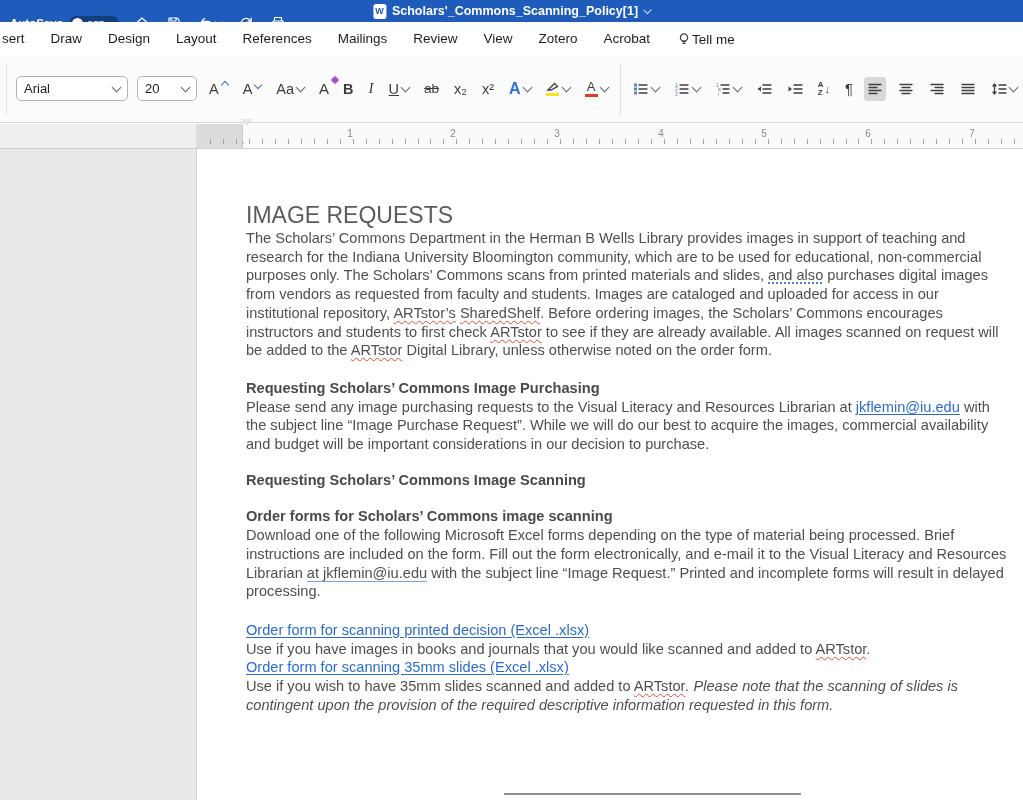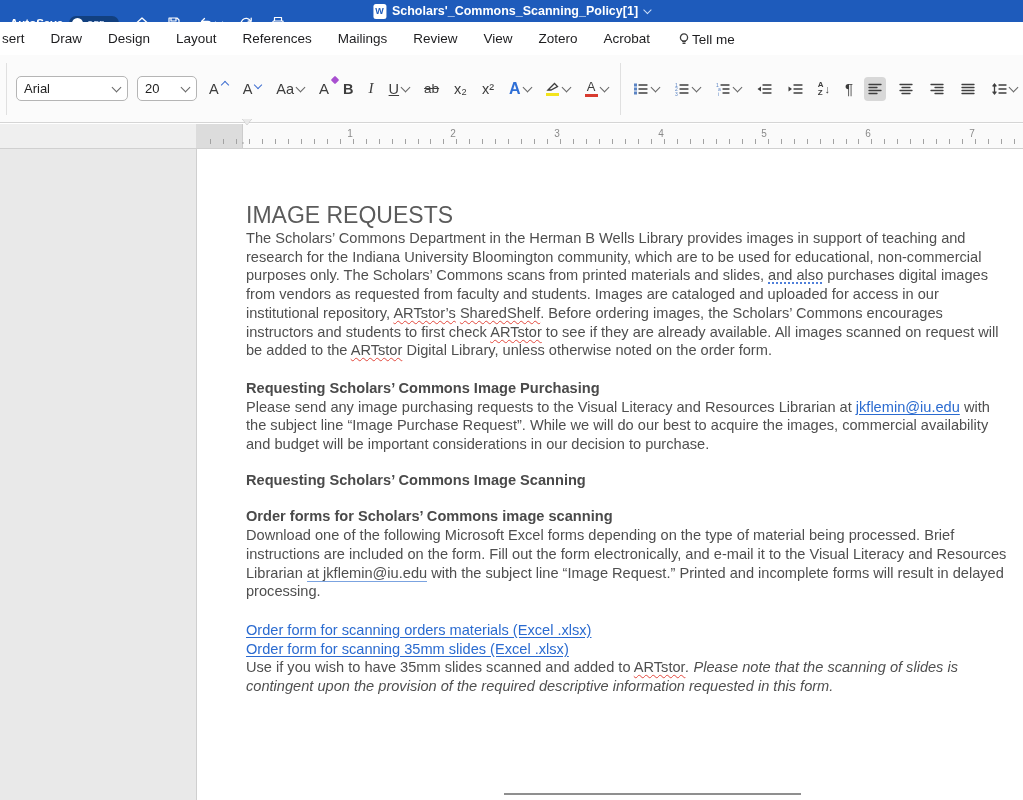--- a/index.html
+++ b/index.html
@@ -402,19 +402,20 @@
     <p class="body mt-intro"><span class="seg-plain">The Scholars’ Commons Department in the Herman B Wells Library provides images in support of teaching and research for the Indiana University Bloomington community, which are to be used for educational, non-commercial purposes only. The Scholars’ Commons scans from printed materials and slides, </span><span class="seg-blue">and also</span><span class="seg-plain"> purchases digital images from vendors as requested from faculty and students. Images are cataloged and uploaded for access in our institutional repository, </span><span class="seg-red">ARTstor’s</span><span class="seg-plain"> </span><span class="seg-red">SharedShelf</span><span class="seg-plain">. Before ordering images, the Scholars’ Commons encourages instructors and students to first check </span><span class="seg-red">ARTstor</span><span class="seg-plain"> to see if they are already available. All images scanned on request will be added to the </span><span class="seg-red">ARTstor</span><span class="seg-plain"> Digital Library, unless otherwise noted on the order form.</span></p>
 
     <h3 class="runin">Requesting Scholars’ Commons Image Purchasing</h3>
     <p class="body"><span class="seg-plain">Please send any image purchasing requests to the Visual Literacy and Resources Librarian at </span><span class="seg-link">jkflemin@iu.edu</span><span class="seg-plain"> with the subject line “Image Purchase Request”. While we will do our best to acquire the images, commercial availability and budget will be important considerations in our decision to purchase.</span></p>
 
     <h3 class="runin mt17">Requesting Scholars’ Commons Image Scanning</h3>
 
     <h3 class="runin mt18">Order forms for Scholars’ Commons image scanning</h3>
     <p class="body"><span class="seg-plain">Download one of the following Microsoft Excel forms depending on the type of material being processed. Brief instructions are included on the form. Fill out the form electronically, and e-mail it to the Visual Literacy and Resources Librarian </span><span class="seg-graylink">at  jkflemin@iu.edu</span><span class="seg-plain">  with the subject line “Image Request.” Printed and incomplete forms will result in delayed processing.</span></p>
 
-    <p class="body mt20"><span class="seg-link">Order form for scanning orders materials (Excel .xlsx)</span></p>
+    <p class="body mt20"><span class="seg-link">Order form for scanning printed decision (Excel .xlsx)</span></p>
+    <p class="body"><span class="seg-plain">Use if you have images in books and journals that you would like scanned and added to </span><span class="seg-red">ARTstor</span><span class="seg-plain">.</span></p>
     <p class="body"><span class="seg-link">Order form for scanning 35mm slides (Excel .xlsx)</span></p>
     <p class="body"><span class="seg-plain">Use if you wish to have 35mm slides scanned and added to </span><span class="seg-red">ARTstor</span><span class="seg-italic">. </span><span class="seg-italic">Please note that the scanning of slides is contingent upon the provision of the required descriptive information requested in this form.</span></p>
 
     <div class="table-line"></div>
   </div>
 </div>
 
 </body></html>

